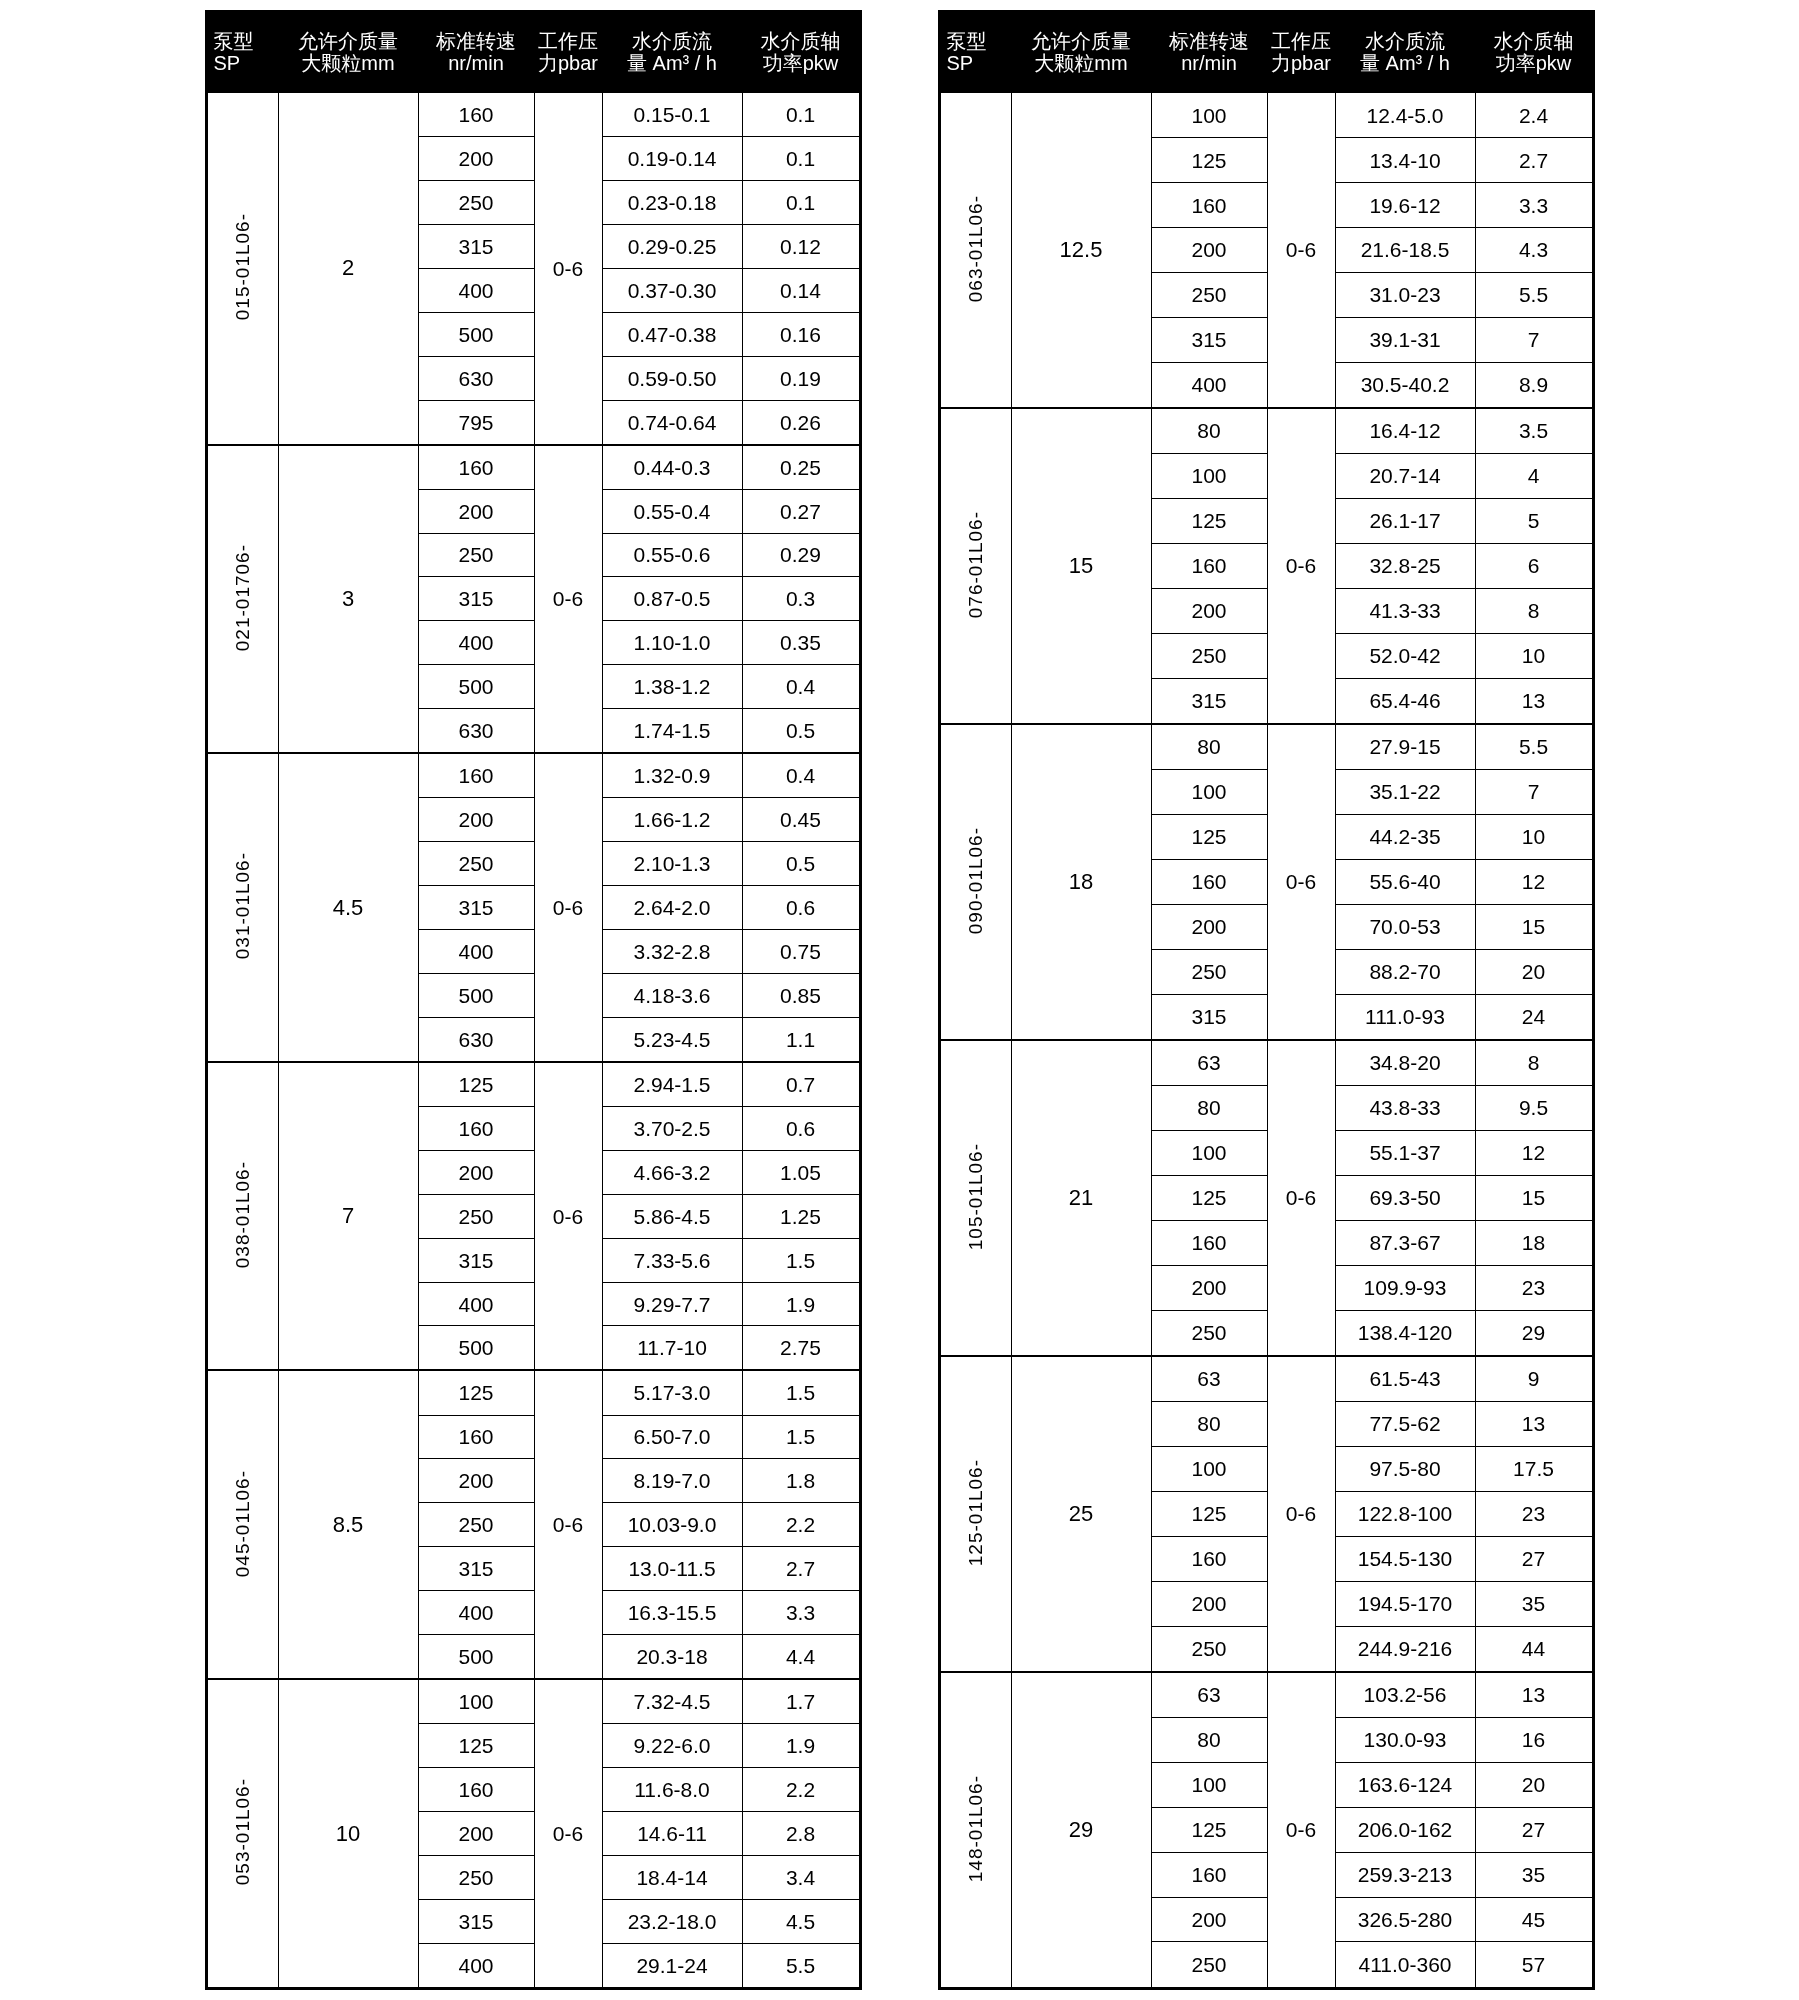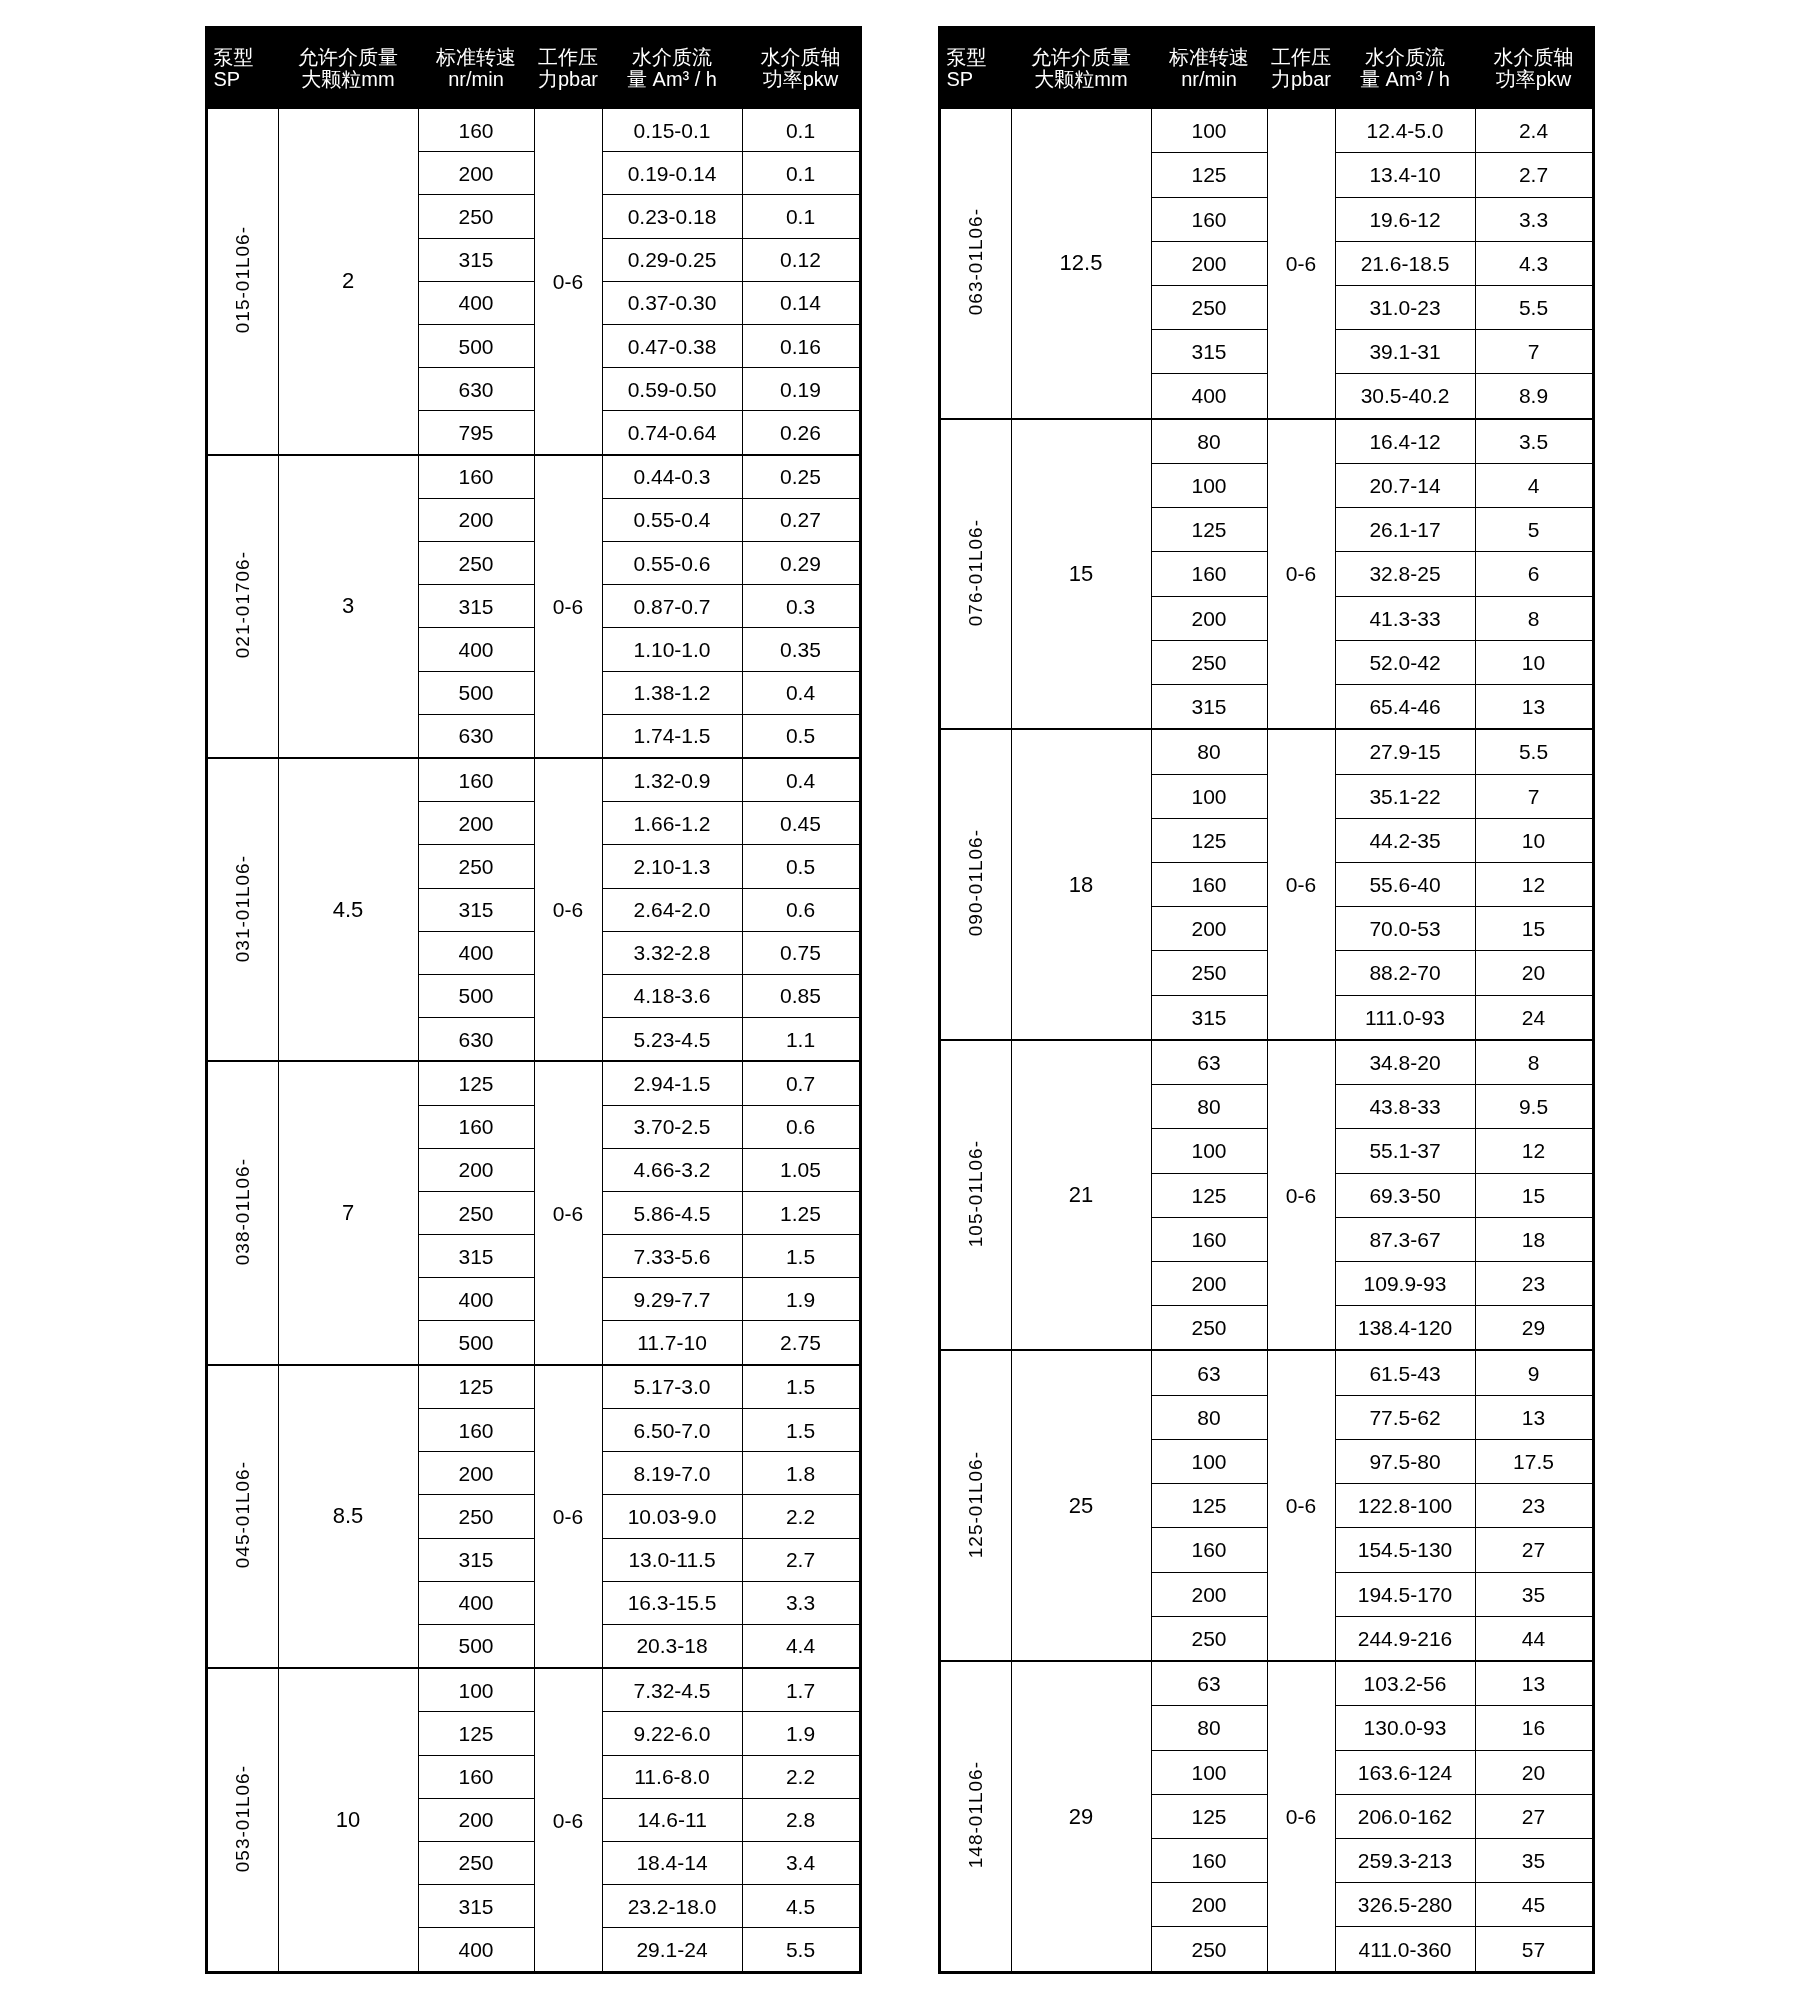--- a/index.html
+++ b/index.html
@@ -12,21 +12,21 @@
     height: 2000px;
     font-family: "Liberation Serif", serif;
     color: #000;
     overflow: hidden;
   }
   .page {
     position: relative;
     width: 1799px;
     height: 2000px;
     box-sizing: border-box;
-    padding: 26px 14px;
+    padding: 10px 14px;
     display: flex;
     flex-direction: row;
     gap: 76px;
     justify-content: center;
   }
   table.spec {
     border-collapse: collapse;
     table-layout: fixed;
     border: 3px solid #000;
   }
@@ -191,21 +191,21 @@
           <td class="cell">0.55-0.4</td>
           <td class="cell">0.27</td>
         </tr>
         <tr>
           <td class="cell">250</td>
           <td class="cell">0.55-0.6</td>
           <td class="cell">0.29</td>
         </tr>
         <tr>
           <td class="cell">315</td>
-          <td class="cell">0.87-0.7</td>
+          <td class="cell">0.87-0.5</td>
           <td class="cell">0.3</td>
         </tr>
         <tr>
           <td class="cell">400</td>
           <td class="cell">1.10-1.0</td>
           <td class="cell">0.35</td>
         </tr>
         <tr>
           <td class="cell">500</td>
           <td class="cell">1.38-1.2</td>

